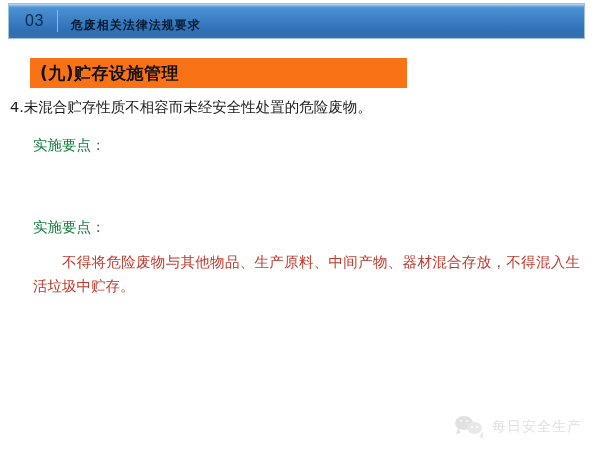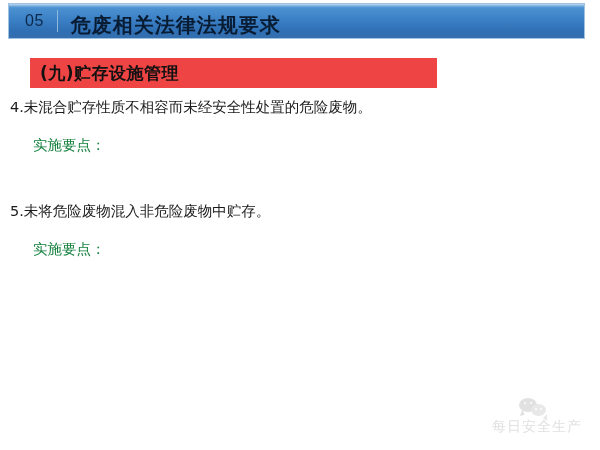--- a/index.html
+++ b/index.html
@@ -57,36 +57,36 @@
   .header-sep {
     width: 1px;
     height: 22px;
     background: #8fb9dc;
     margin: 0 13px 0 13px;
     position: relative;
     z-index: 2;
   }
   .header-title {
     color: #081c33;
-    font-size: 20px;
+    font-size: 12px;
     font-weight: bold;
     letter-spacing: 1px;
     position: relative;
     z-index: 2;
     margin-top: 8px;
   }
 
   
   .section-title-bar {
     position: absolute;
     left: 30px;
     top: 58px;
-    width: 407px;
+    width: 377px;
     height: 30px;
-    background: #ef4444;
+    background: #f97316;
     display: flex;
     align-items: center;
   }
   .section-title-text {
     color: #111111;
     font-size: 17px;
     font-weight: bold;
     margin-left: 10px;
     letter-spacing: .5px;
   }
@@ -125,23 +125,22 @@
   .gap-sm { height: 13px; }
   .gap-md { height: 16px; }
   .gap-lg { height: 30px; }
 
   
   .watermark {
     position: absolute;
     right: 18px;
     bottom: 14px;
     display: flex;
-    align-items: center;
+    align-items: flex-end;
     opacity: .42;
-    flex-direction: column;
   }
   .wechat-icon {
     width: 30px;
     height: 22px;
     position: relative;
     margin-right: 7px;
   }
   .wechat-icon .bub {
     position: absolute;
     border-radius: 50%;
@@ -187,21 +186,21 @@
     color: #b5b5b5;
     font-size: 14px;
     letter-spacing: 1px;
   }
 </style>
 </head>
 <body>
 
 <div class="header-wrap">
   <div class="header-bar">
-    <span class="header-num">05</span>
+    <span class="header-num">03</span>
     <span class="header-sep"></span>
     <span class="header-title">危废相关法律法规要求</span>
   </div>
 </div>
 
 <div class="section-title-bar">
   <span class="section-title-text">(九)贮存设施管理</span>
 </div>
 
 <div class="content">
@@ -209,24 +208,24 @@
   <div>
     <div class="item-heading">4.未混合贮存性质不相容而未经安全性处置的危险废物。</div>
     <div class="gap-md"></div>
     <div class="sub-label">实施要点：</div>
     <div class="gap-sm"></div>
   </div>
 
   <div class="gap-lg"></div>
 
   <div>
-    <div class="item-heading">5.未将危险废物混入非危险废物中贮存。</div>
     <div class="gap-md"></div>
     <div class="sub-label">实施要点：</div>
     <div class="gap-sm"></div>
+    <div class="para para-red">不得将危险废物与其他物品、生产原料、中间产物、器材混合存放，不得混入生活垃圾中贮存。</div>
   </div>
 
 </div>
 
 <div class="watermark">
   <span class="wechat-icon">
     <span class="bub bub-back"></span>
     <span class="tail-a"></span>
     <span class="bub bub-front"></span>
     <span class="tail-b"></span>

